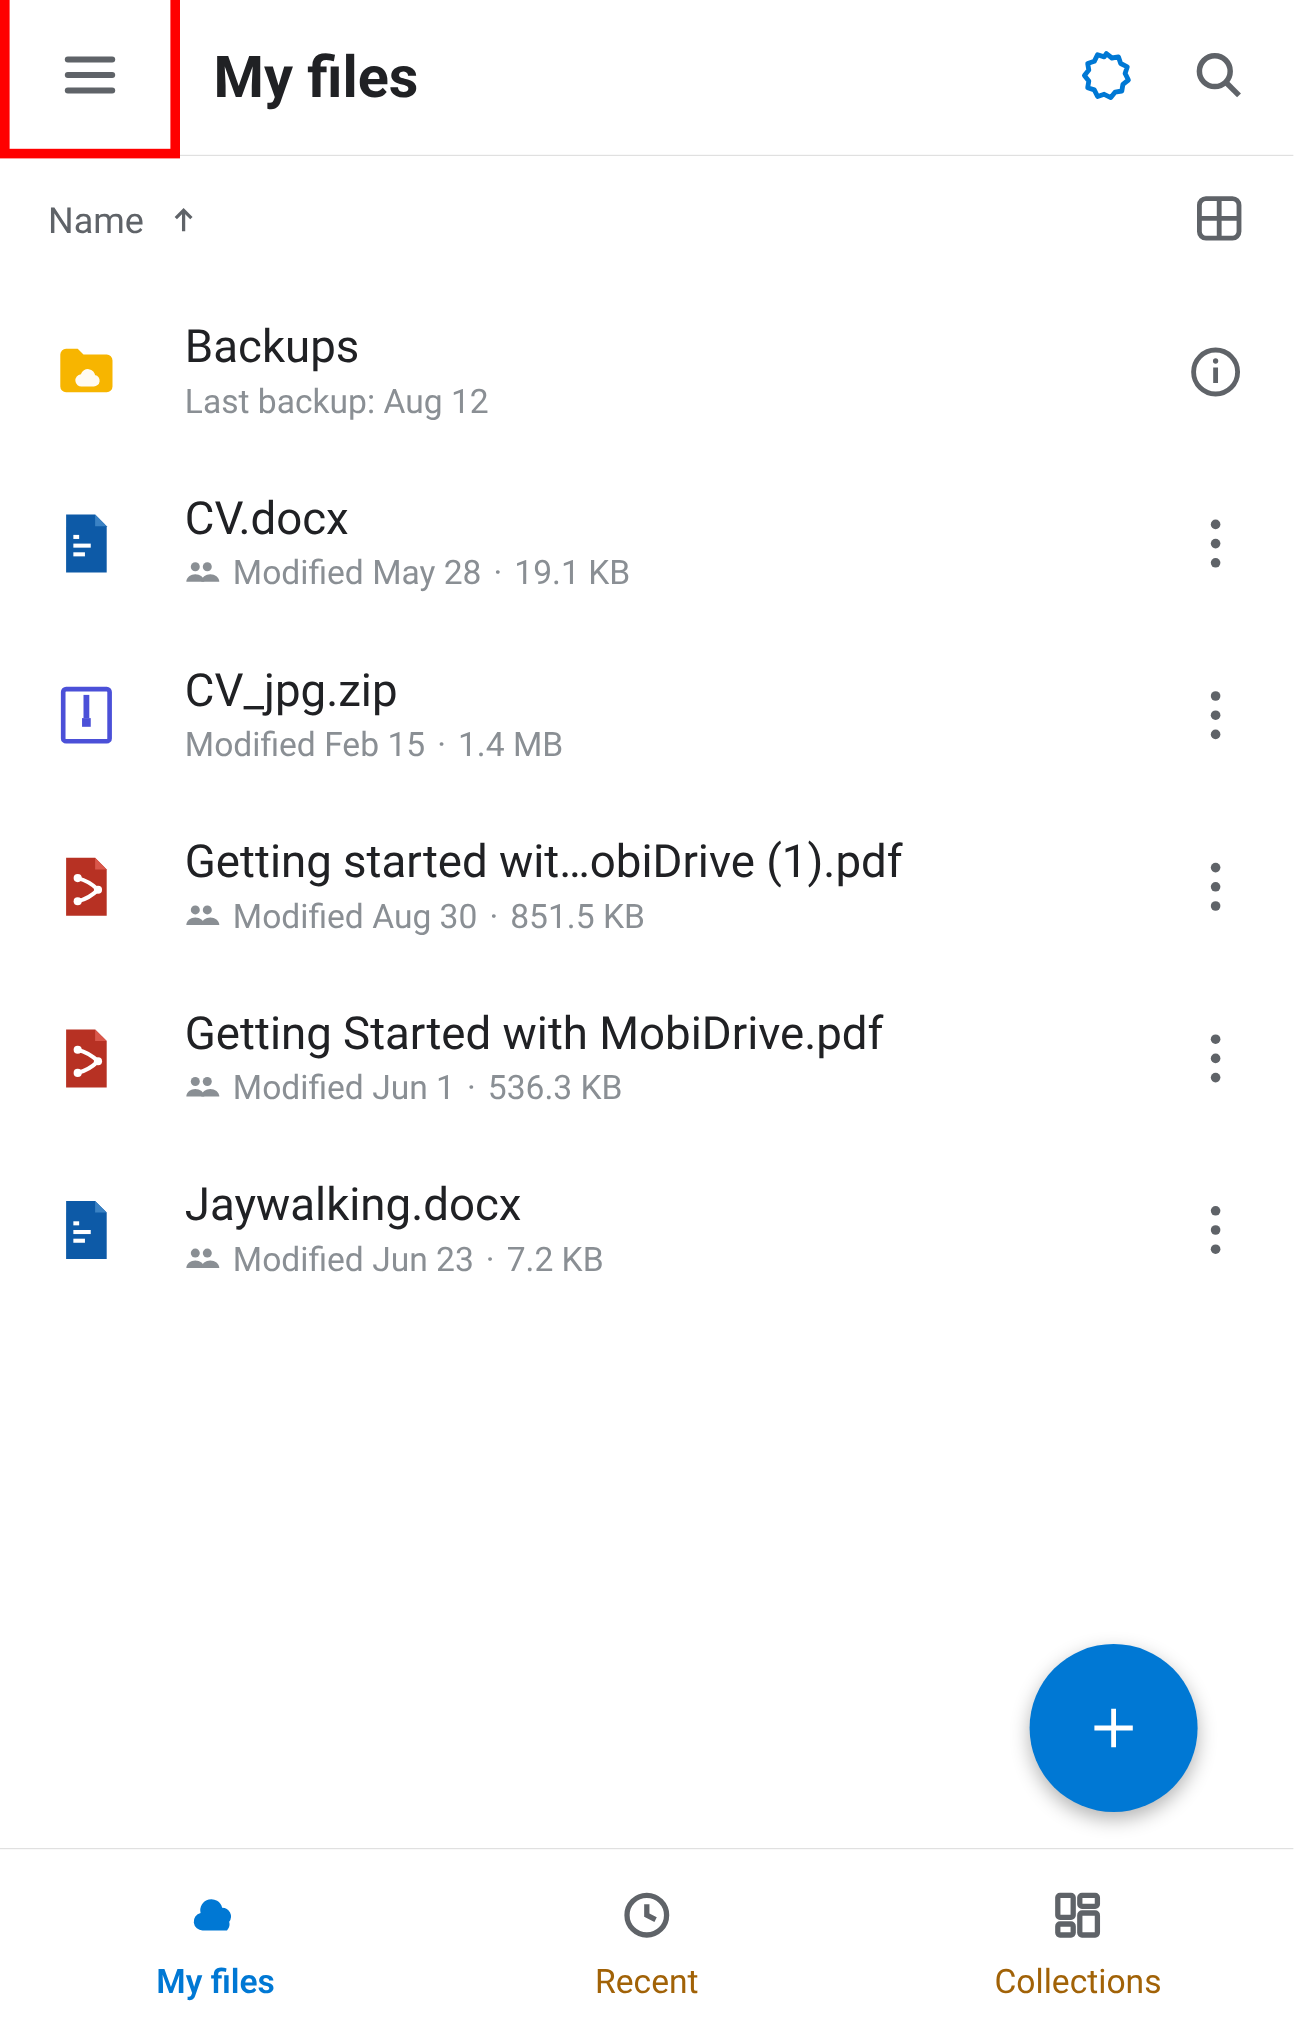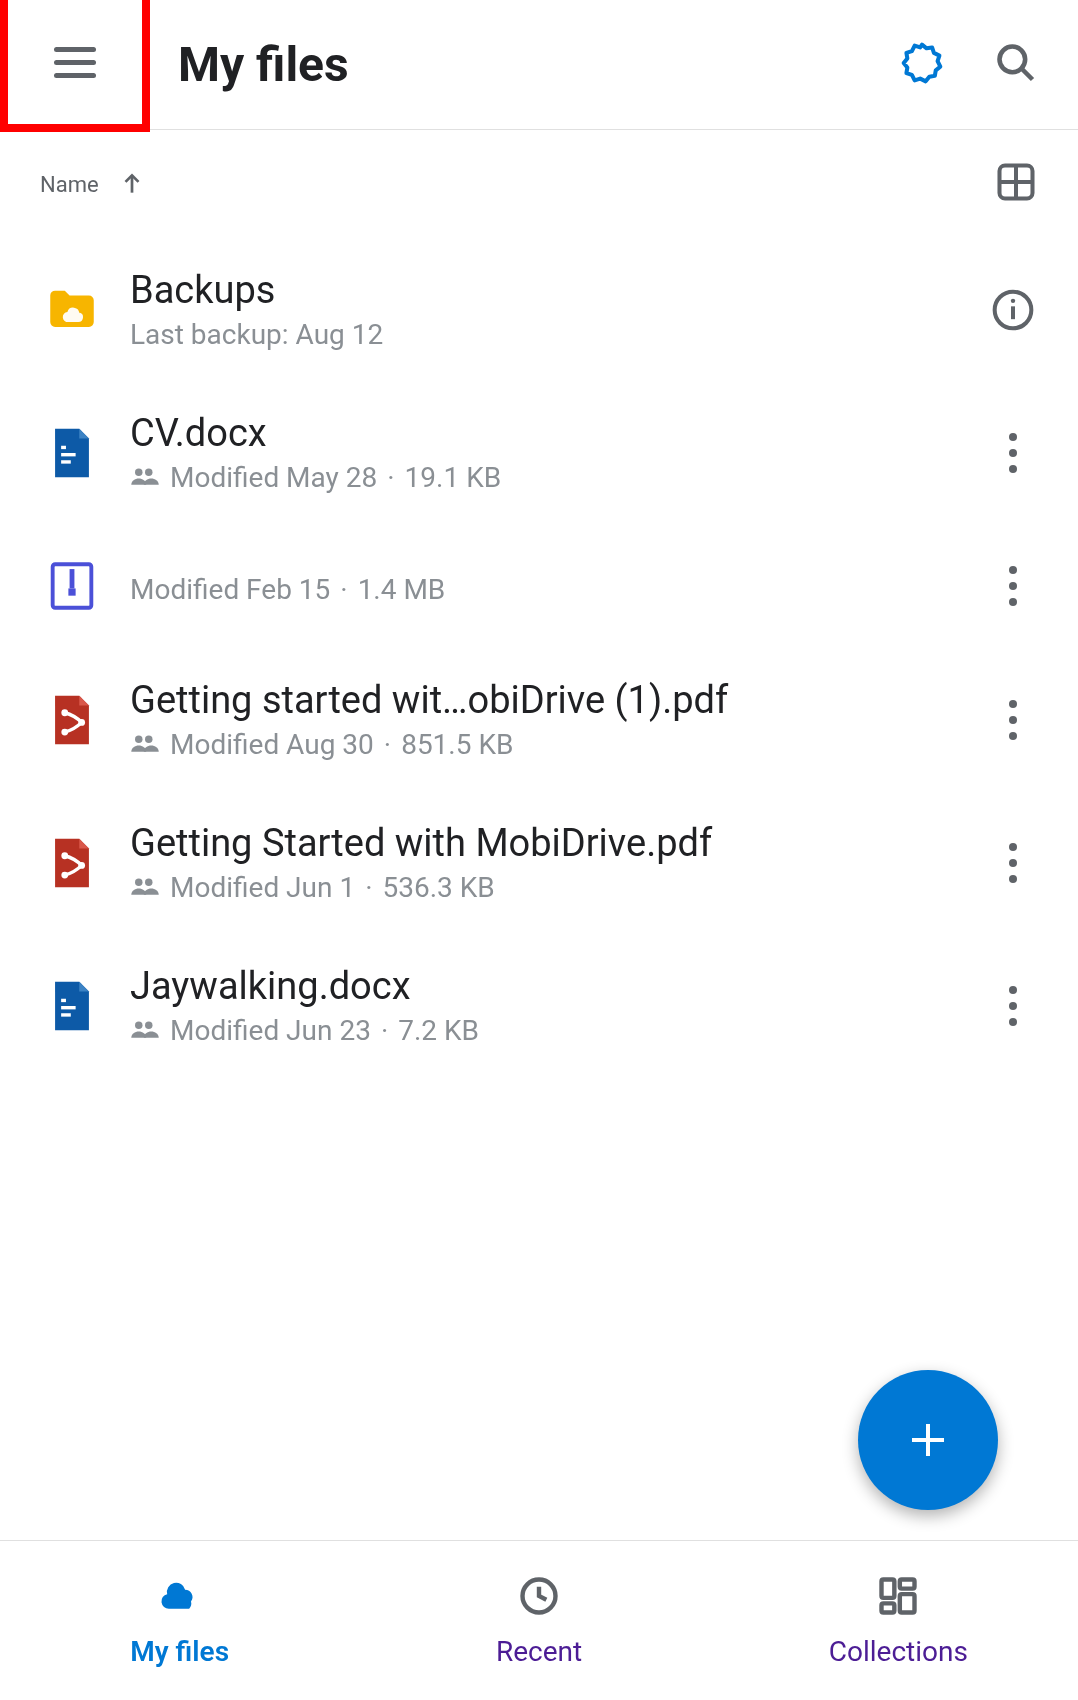--- a/index.html
+++ b/index.html
@@ -57,21 +57,21 @@
   .sort-row {
     display: flex;
     align-items: center;
     justify-content: space-between;
     padding: 30px 40px;
   }
   .sort-label {
     display: flex;
     align-items: center;
     gap: 20px;
-    font-size: 22px;
+    font-size: 30px;
     color: #5f6368;
   }
   .sort-label svg { width: 26px; height: 26px; }
   .grid-toggle svg { width: 44px; height: 44px; }
   .file-list { padding: 0 0 0 0; }
   .file-row {
     display: flex;
     align-items: center;
     padding: 30px 40px;
   }
@@ -79,21 +79,21 @@
     width: 64px;
     height: 64px;
     flex-shrink: 0;
     display: flex;
     align-items: center;
     justify-content: center;
   }
   .file-icon svg { width: 58px; height: 58px; }
   .file-info {
     flex: 1;
-    margin-left: 26px;
+    margin-left: 50px;
     min-width: 0;
   }
   .file-name {
     font-size: 38px;
     color: #202124;
     white-space: nowrap;
     overflow: hidden;
     text-overflow: ellipsis;
   }
   .file-meta {
@@ -148,21 +148,21 @@
     background: #fff;
   }
   .nav-item {
     flex: 1;
     display: flex;
     flex-direction: column;
     align-items: center;
     justify-content: center;
     gap: 10px;
     font-size: 28px;
-    color: #4c1d95;
+    color: #a16207;
   }
   .nav-item.active { color: #0078d4; font-weight: 600; }
   .nav-item svg { width: 44px; height: 44px; }
   .dot-sep { color: #8a8f94; }
 </style>
 </head>
 <body>
 
 <div class="header">
   <div class="menu-wrap">
@@ -261,20 +261,21 @@
     </div>
     <div class="file-row">
       <div class="file-icon">
         <svg viewBox="0 0 24 24">
           <rect x="4" y="3" width="16" height="18" rx="1" fill="none" stroke="#4b50d8" stroke-width="1.6"></rect>
           <rect x="11" y="5" width="2" height="8" fill="#4b50d8"></rect>
           <rect x="10.5" y="13" width="3" height="3" f3="#4b50d8" fill="#4b50d8"></rect>
         </svg>
       </div>
       <div class="file-info">
+        <div class="file-name">CV_jpg.zip</div>
         <div class="file-meta">
           <span>Modified Feb 15</span>
           <span class="dot-sep">·</span>
           <span>1.4 MB</span>
         </div>
       </div>
       <div class="row-action">
         <div class="dots">
           <span></span>
           <span></span>

